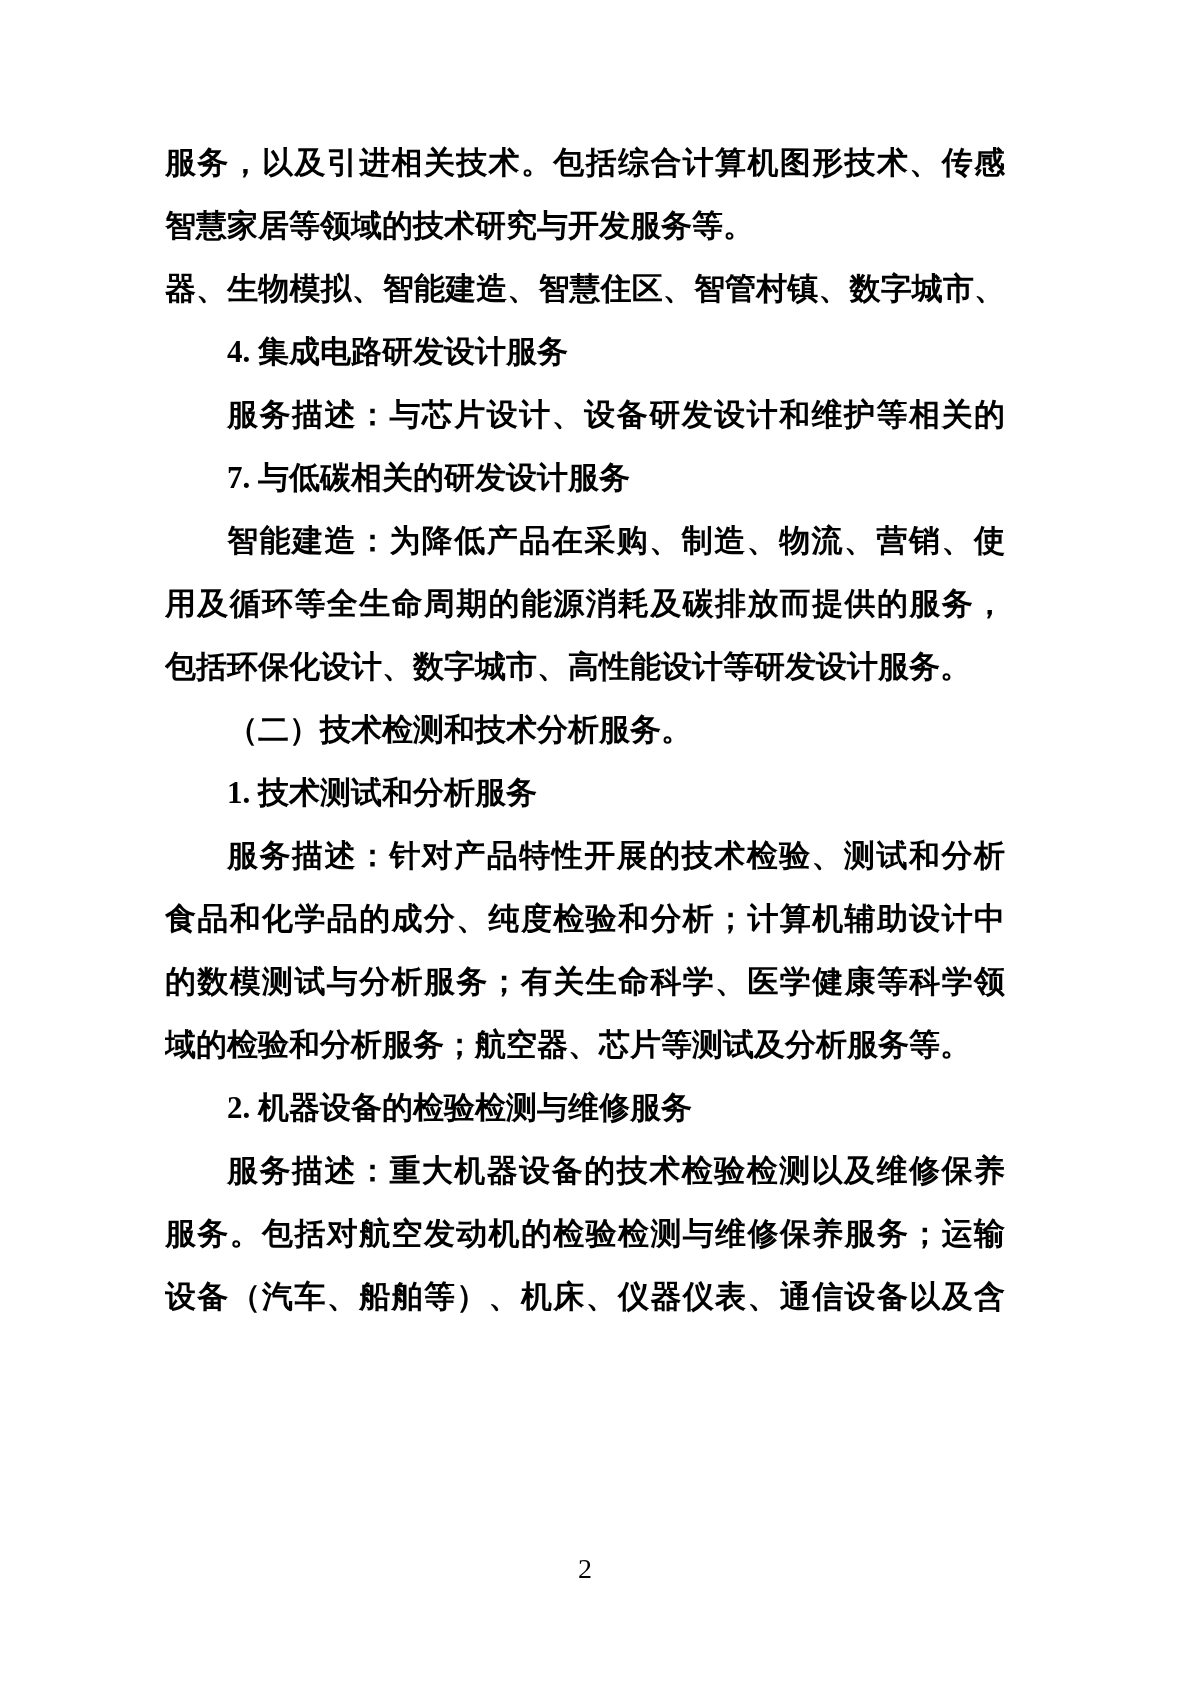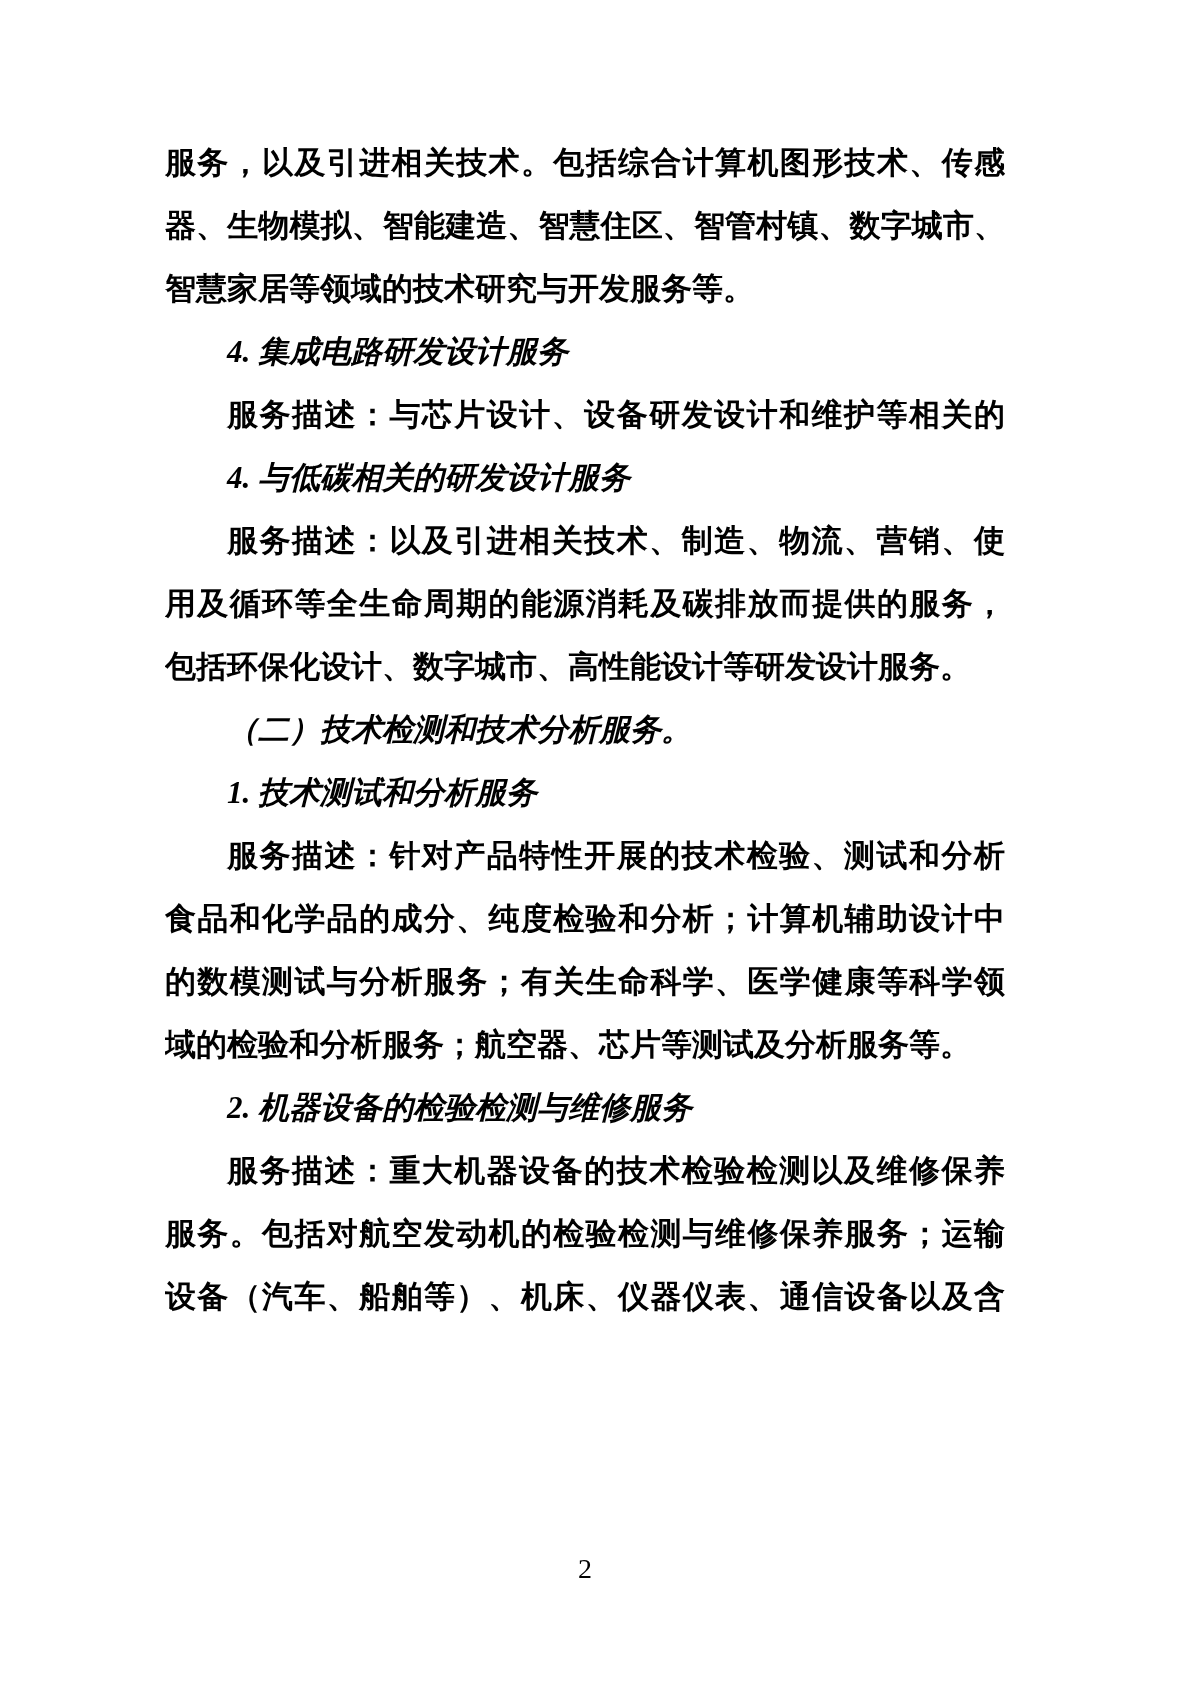--- a/index.html
+++ b/index.html
@@ -39,44 +39,43 @@
     text-indent: 2em;
   }
   .heading {
     font-size: 31px;
     height: 63px;
     line-height: 63px;
     font-weight: bold;
     text-indent: 2em;
     text-align: left;
     overflow: hidden;
-    font-style: italic;
   }
   .footer {
     position: absolute;
     left: 165px;
     top: 1552px;
     width: 840px;
     text-align: center;
     font-size: 28px;
     line-height: 34px;
   }
 </style>
 </head>
 <body>
 
 <div class="page">
   <div class="content">
       <div class="line">服务，以及引进相关技术。包括综合计算机图形技术、传感</div>
+      <div class="line last">智慧家居等领域的技术研究与开发服务等。</div>
       <div class="line">器、生物模拟、智能建造、智慧住区、智管村镇、数字城市、</div>
-      <div class="line last">智慧家居等领域的技术研究与开发服务等。</div>
       <div class="heading">4. 集成电路研发设计服务</div>
       <div class="line ind">服务描述：与芯片设计、设备研发设计和维护等相关的</div>
-      <div class="heading">4. 与低碳相关的研发设计服务</div>
-      <div class="line ind">服务描述：以及引进相关技术、制造、物流、营销、使</div>
+      <div class="heading">7. 与低碳相关的研发设计服务</div>
+      <div class="line ind">智能建造：为降低产品在采购、制造、物流、营销、使</div>
       <div class="line">用及循环等全生命周期的能源消耗及碳排放而提供的服务，</div>
       <div class="line last">包括环保化设计、数字城市、高性能设计等研发设计服务。</div>
       <div class="heading">（二）技术检测和技术分析服务。</div>
       <div class="heading">1. 技术测试和分析服务</div>
       <div class="line ind">服务描述：针对产品特性开展的技术检验、测试和分析</div>
       <div class="line">食品和化学品的成分、纯度检验和分析；计算机辅助设计中</div>
       <div class="line">的数模测试与分析服务；有关生命科学、医学健康等科学领</div>
       <div class="line last">域的检验和分析服务；航空器、芯片等测试及分析服务等。</div>
       <div class="heading">2. 机器设备的检验检测与维修服务</div>
       <div class="line ind">服务描述：重大机器设备的技术检验检测以及维修保养</div>

